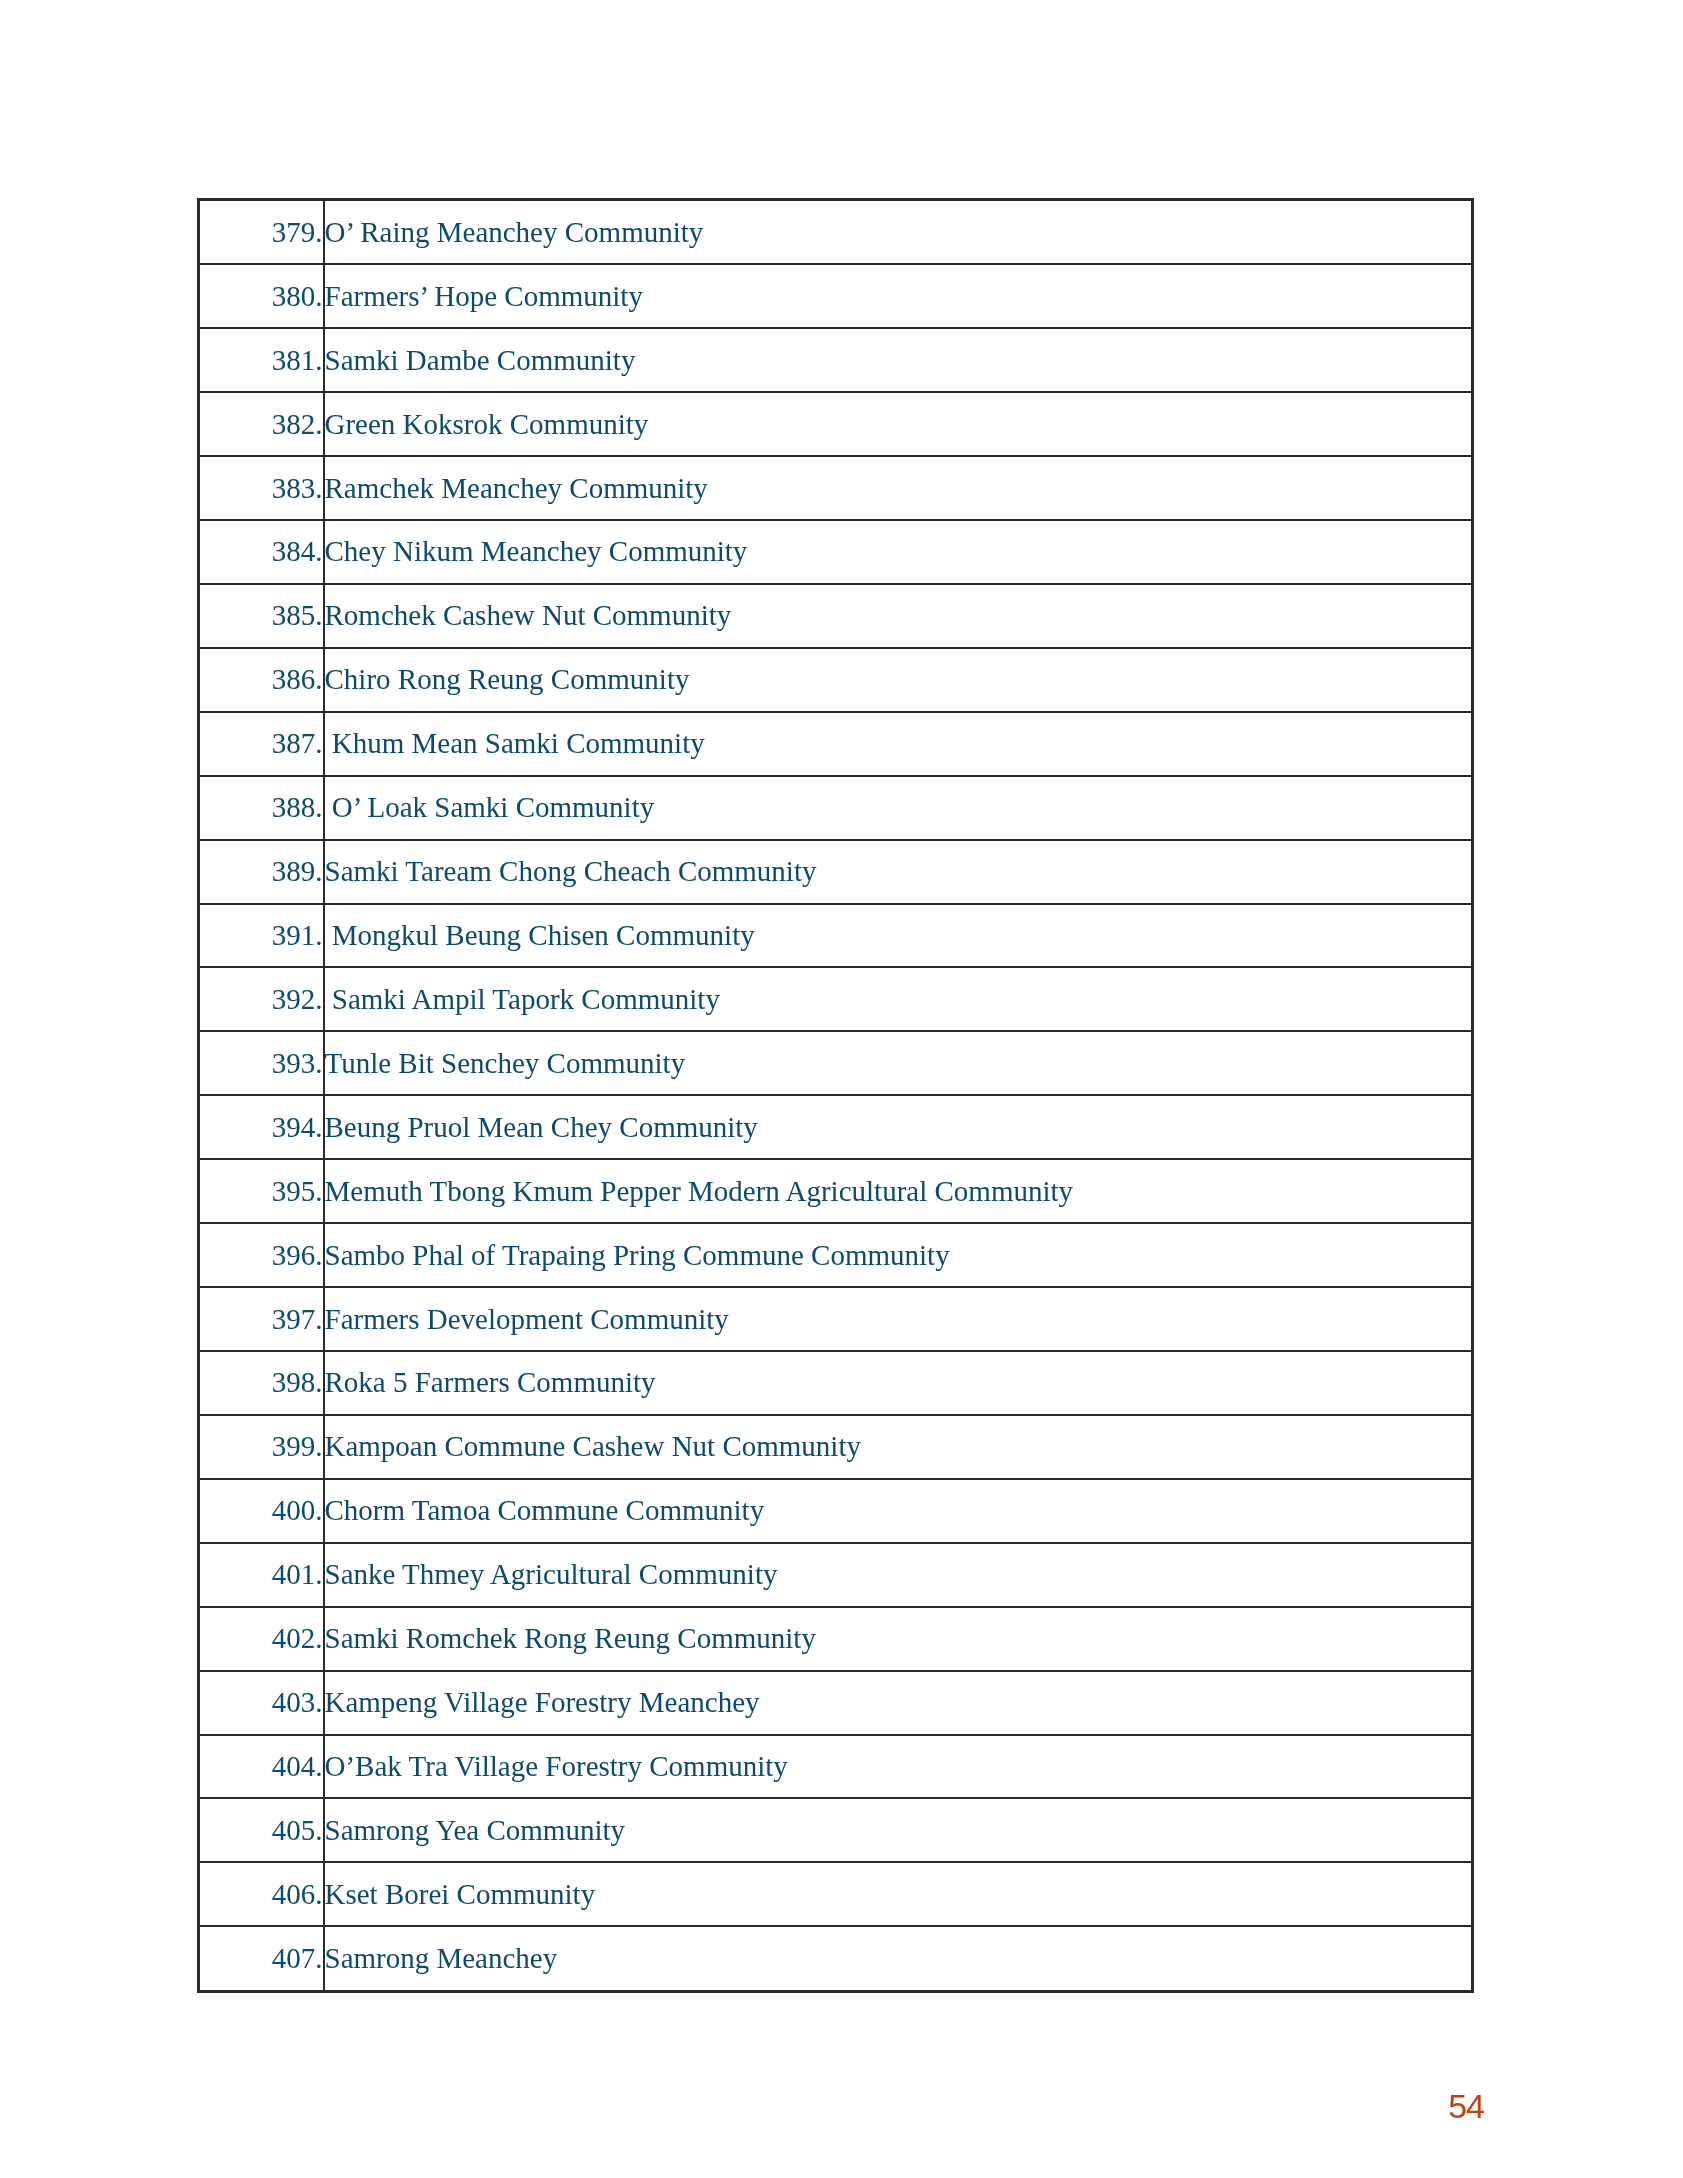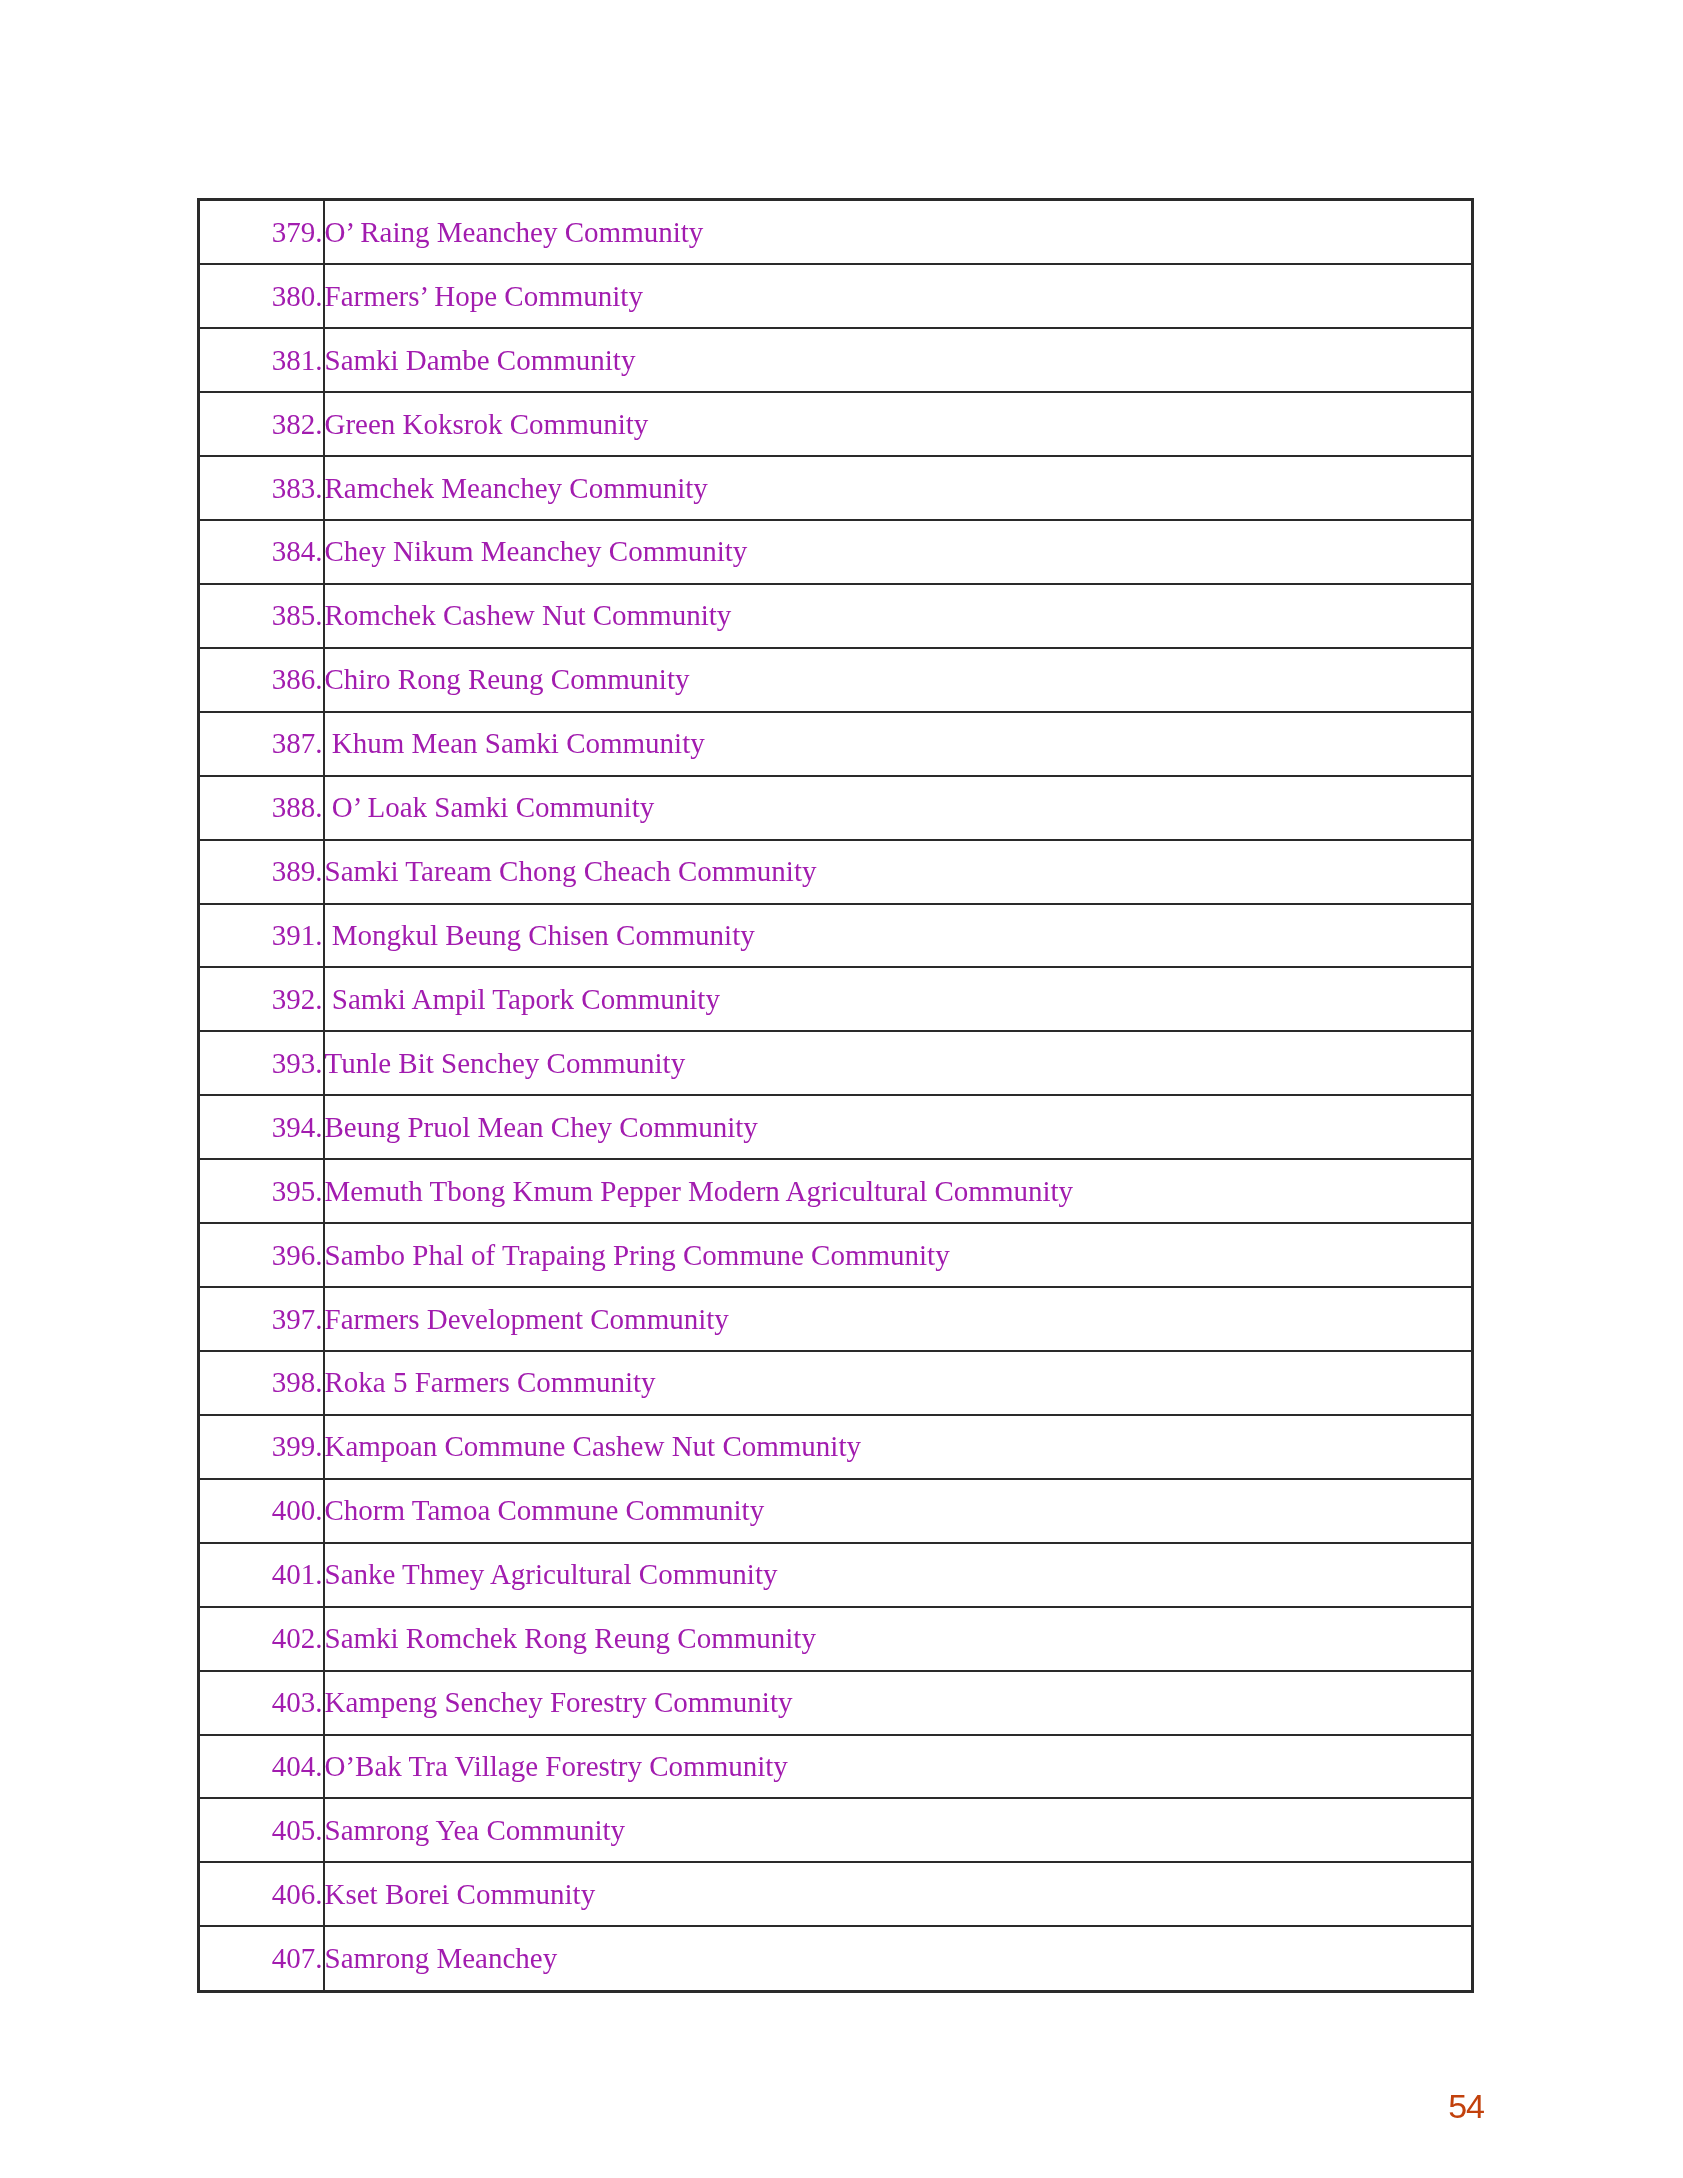--- a/index.html
+++ b/index.html
@@ -16,21 +16,21 @@
   }
   table.communities {
     position: absolute;
     left: 197px;
     top: 198px;
     width: 1277px;
     height: 1795px;
     border-collapse: collapse;
     table-layout: fixed;
     font-size: 29px;
-    color: #a21caf;
+    color: #0c4a6e;
     border-radius: 20px;
   }
   table.communities,
   table.communities td {
     border: 2px solid #2a2a2a;
   }
   table.communities {
     border-width: 3px;
   }
   table.communities td {
@@ -158,21 +158,21 @@
     <tr>
       <td class="num-cell">401.</td>
       <td class="name-cell">Sanke Thmey Agricultural Community</td>
     </tr>
     <tr>
       <td class="num-cell">402.</td>
       <td class="name-cell">Samki Romchek Rong Reung Community</td>
     </tr>
     <tr>
       <td class="num-cell">403.</td>
-      <td class="name-cell">Kampeng Senchey Forestry Community</td>
+      <td class="name-cell">Kampeng Village Forestry Meanchey</td>
     </tr>
     <tr>
       <td class="num-cell num-top">404.</td>
       <td class="name-cell">O’Bak Tra Village Forestry Community</td>
     </tr>
     <tr>
       <td class="num-cell">405.</td>
       <td class="name-cell">Samrong Yea Community</td>
     </tr>
     <tr>

